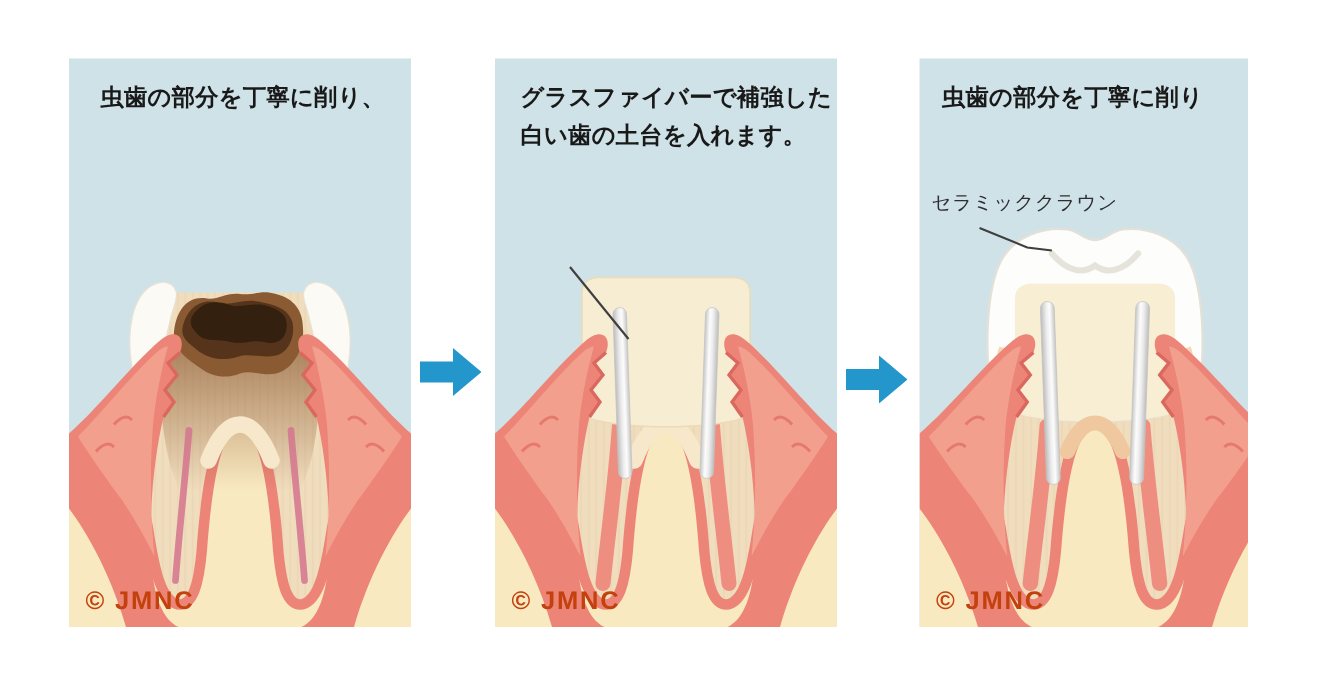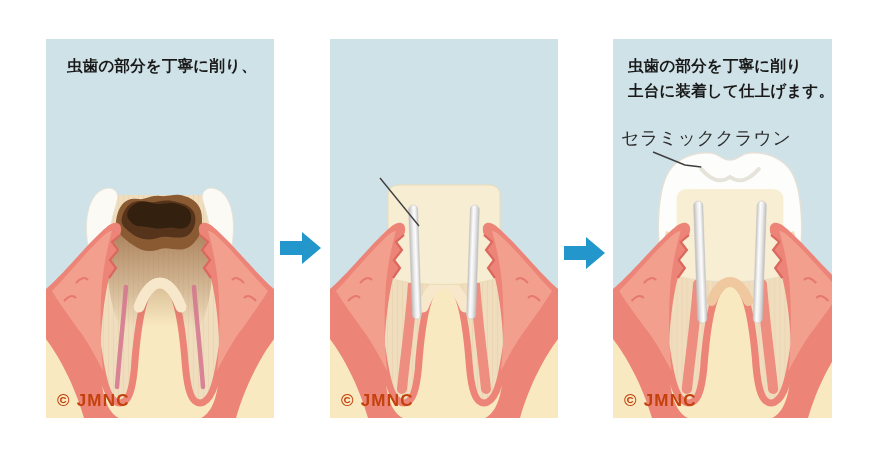--- a/index.html
+++ b/index.html
@@ -13,21 +13,21 @@
   #panel-3{left:613px;width:234px;}
   .art{position:absolute;left:0;top:0;width:100%;height:100%;display:block;}
   .heading{
     position:absolute;z-index:3;font-size:15.5px;font-weight:700;color:#191919;
     line-height:25px;letter-spacing:.2px;white-space:nowrap;
   }
   #panel-1 .heading{top:14px;left:21px;}
   #panel-2 .heading{top:14px;left:17px;}
   #panel-3 .heading{top:14px;left:15px;}
   .callout{
-    position:absolute;z-index:3;font-size:18px;color:#2e2e2e;
+    position:absolute;z-index:3;font-size:13px;color:#2e2e2e;
     letter-spacing:.5px;white-space:nowrap;
   }
   #panel-2 .callout{left:10px;top:113px;}
   #panel-3 .callout{left:8px;top:87px;}
   .credit{
     position:absolute;z-index:3;left:11px;bottom:7px;
     font-size:17px;font-weight:700;color:#c2410c;letter-spacing:1.2px;white-space:nowrap;
   }
   .arrow{position:absolute;width:41px;height:32px;}
   #arrow-1{left:280px;top:232px;}
@@ -90,20 +90,24 @@
     <div class="credit">© JMNC</div>
   </div>
 
   <div class="arrow" id="arrow-1">
     <svg width="41" height="32" viewBox="0 0 41 32">
       <polygon points="0,9 22,9 22,0 41,16 22,32 22,23 0,23" fill="#2397cb"></polygon>
     </svg>
   </div>
 
   <div class="panel" id="panel-2">
+    <div class="heading">
+      <div>グラスファイバーで補強した</div>
+      <div>白い歯の土台を入れます。</div>
+    </div>
     <svg class="art" viewBox="0 0 228 379" preserveAspectRatio="none">
       <path d="M0,270 C48,254 84,243 114,243 C144,243 180,254 228,270 L228,379 L0,379 Z" fill="#f9e9c1"></path>
       <path fill="none" stroke="#ec8478" stroke-width="14" stroke-linecap="round" d="M54,205 C51,245 49,280 56,312 C60,338 64,356 72,360 C79,363 83,350 85,328 C87,300 91,268 98,253 C104,243 109,239 114,239 C119,239 124,243 130,253 C137,268 141,300 143,328 C145,350 149,363 156,360 C164,356 168,338 172,312 C179,280 177,245 174,205"></path>
       <path fill="#f0ddbd" d="M54,205 C51,245 49,280 56,312 C60,338 64,356 72,360 C79,363 83,350 85,328 C87,300 91,268 98,253 C104,243 109,239 114,239 C119,239 124,243 130,253 C137,268 141,300 143,328 C145,350 149,363 156,360 C164,356 168,338 172,312 C179,280 177,245 174,205 L174,192 L54,192 Z"></path>
       <path fill="url(#striae)" opacity="0.55" d="M54,205 C51,245 49,280 56,312 C60,338 64,356 72,360 C79,363 83,350 85,328 C87,300 91,268 98,253 C104,243 109,239 114,239 C119,239 124,243 130,253 C137,268 141,300 143,328 C145,350 149,363 156,360 C164,356 168,338 172,312 C179,280 177,245 174,205 L174,192 L54,192 Z"></path>
       <path fill="none" stroke="#ee8e80" stroke-width="10" stroke-linecap="round" d="M83,245 C80,285 75,320 72,350"></path>
       <path fill="none" stroke="#ee8e80" stroke-width="10" stroke-linecap="round" transform="translate(228,0) scale(-1,1)" d="M83,245 C80,285 75,320 72,350"></path>
       <path fill="none" stroke="#f7e8cb" stroke-width="11" stroke-linecap="round" d="M93,268 C100,250 107,244 114,244 C121,244 128,250 135,268"></path>
       <path fill="#f7edd2" stroke="#eadcb6" stroke-width="1" d="M58,238 L58,156 C58,149 63,146 70,146 L158,146 C165,146 170,149 170,156 L170,238 C150,248 78,248 58,238 Z"></path>
       <rect x="80.5" y="166" width="9" height="114" rx="4.5" fill="url(#postG)" stroke="#c2c2c2" stroke-width="0.5" transform="rotate(-2 85 223)"></rect>
@@ -127,21 +131,20 @@
 
   <div class="arrow" id="arrow-2">
     <svg width="41" height="32" viewBox="0 0 41 32">
       <polygon points="0,9 22,9 22,0 41,16 22,32 22,23 0,23" fill="#2397cb"></polygon>
     </svg>
   </div>
 
   <div class="panel" id="panel-3">
     <div class="heading">
       <div>虫歯の部分を丁寧に削り</div>
-      <div>土台に装着して仕上げます。</div>
     </div>
     <svg class="art" viewBox="0 0 228 379" preserveAspectRatio="none">
       <path d="M0,270 C48,254 84,243 114,243 C144,243 180,254 228,270 L228,379 L0,379 Z" fill="#f9e9c1"></path>
       <path fill="none" stroke="#ec8478" stroke-width="14" stroke-linecap="round" d="M54,205 C51,245 49,280 56,312 C60,338 64,356 72,360 C79,363 83,350 85,328 C87,300 91,268 98,253 C104,243 109,239 114,239 C119,239 124,243 130,253 C137,268 141,300 143,328 C145,350 149,363 156,360 C164,356 168,338 172,312 C179,280 177,245 174,205"></path>
       <path fill="#f0ddbd" d="M54,205 C51,245 49,280 56,312 C60,338 64,356 72,360 C79,363 83,350 85,328 C87,300 91,268 98,253 C104,243 109,239 114,239 C119,239 124,243 130,253 C137,268 141,300 143,328 C145,350 149,363 156,360 C164,356 168,338 172,312 C179,280 177,245 174,205 L174,192 L54,192 Z"></path>
       <path fill="url(#striae)" opacity="0.55" d="M54,205 C51,245 49,280 56,312 C60,338 64,356 72,360 C79,363 83,350 85,328 C87,300 91,268 98,253 C104,243 109,239 114,239 C119,239 124,243 130,253 C137,268 141,300 143,328 C145,350 149,363 156,360 C164,356 168,338 172,312 C179,280 177,245 174,205 L174,192 L54,192 Z"></path>
       <path fill="none" stroke="#ee8e80" stroke-width="10" stroke-linecap="round" d="M83,245 C80,285 75,320 72,350"></path>
       <path fill="none" stroke="#ee8e80" stroke-width="10" stroke-linecap="round" transform="translate(228,0) scale(-1,1)" d="M83,245 C80,285 75,320 72,350"></path>
       <path fill="#fdfdfb" stroke="#e3e0d8" stroke-width="1.5" d="M47,226 C42,196 43,152 54,133 C62,119 80,112 96,114 C104,115 106,121 114,121 C122,121 124,115 132,114 C148,112 166,119 174,133 C185,152 186,196 181,226 C170,237 150,242 114,242 C78,242 58,237 47,226 Z"></path>
       <path fill="#f7edd2" opacity="0.95" d="M62,236 L62,160 C62,153 67,150 74,150 L154,150 C161,150 166,153 166,160 L166,236 C146,244 82,244 62,236 Z"></path>

